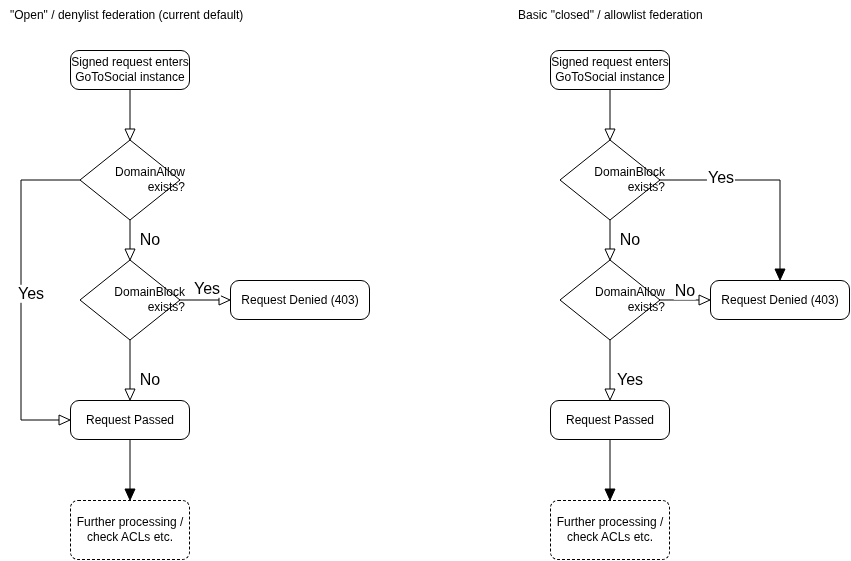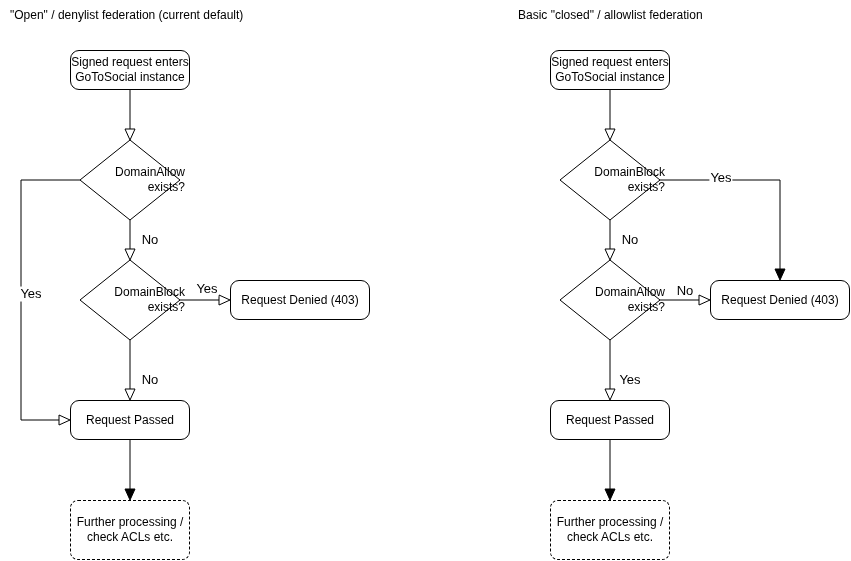--- a/index.html
+++ b/index.html
@@ -53,21 +53,21 @@
     text-align: right;
     font-size: 12px;
     line-height: 1.25;
     white-space: pre-line;
     width: 110px;
     pointer-events: none;
   }
   .elabel {
     position: absolute;
     transform: translate(-50%, -50%);
-    font-size: 13px;
+    font-size: 16px;
     line-height: 1.15;
     background: #ffffff;
     padding: 0 1px;
     white-space: nowrap;
   }
 </style>
 </head>
 <body>
 
 <div class="canvas">

